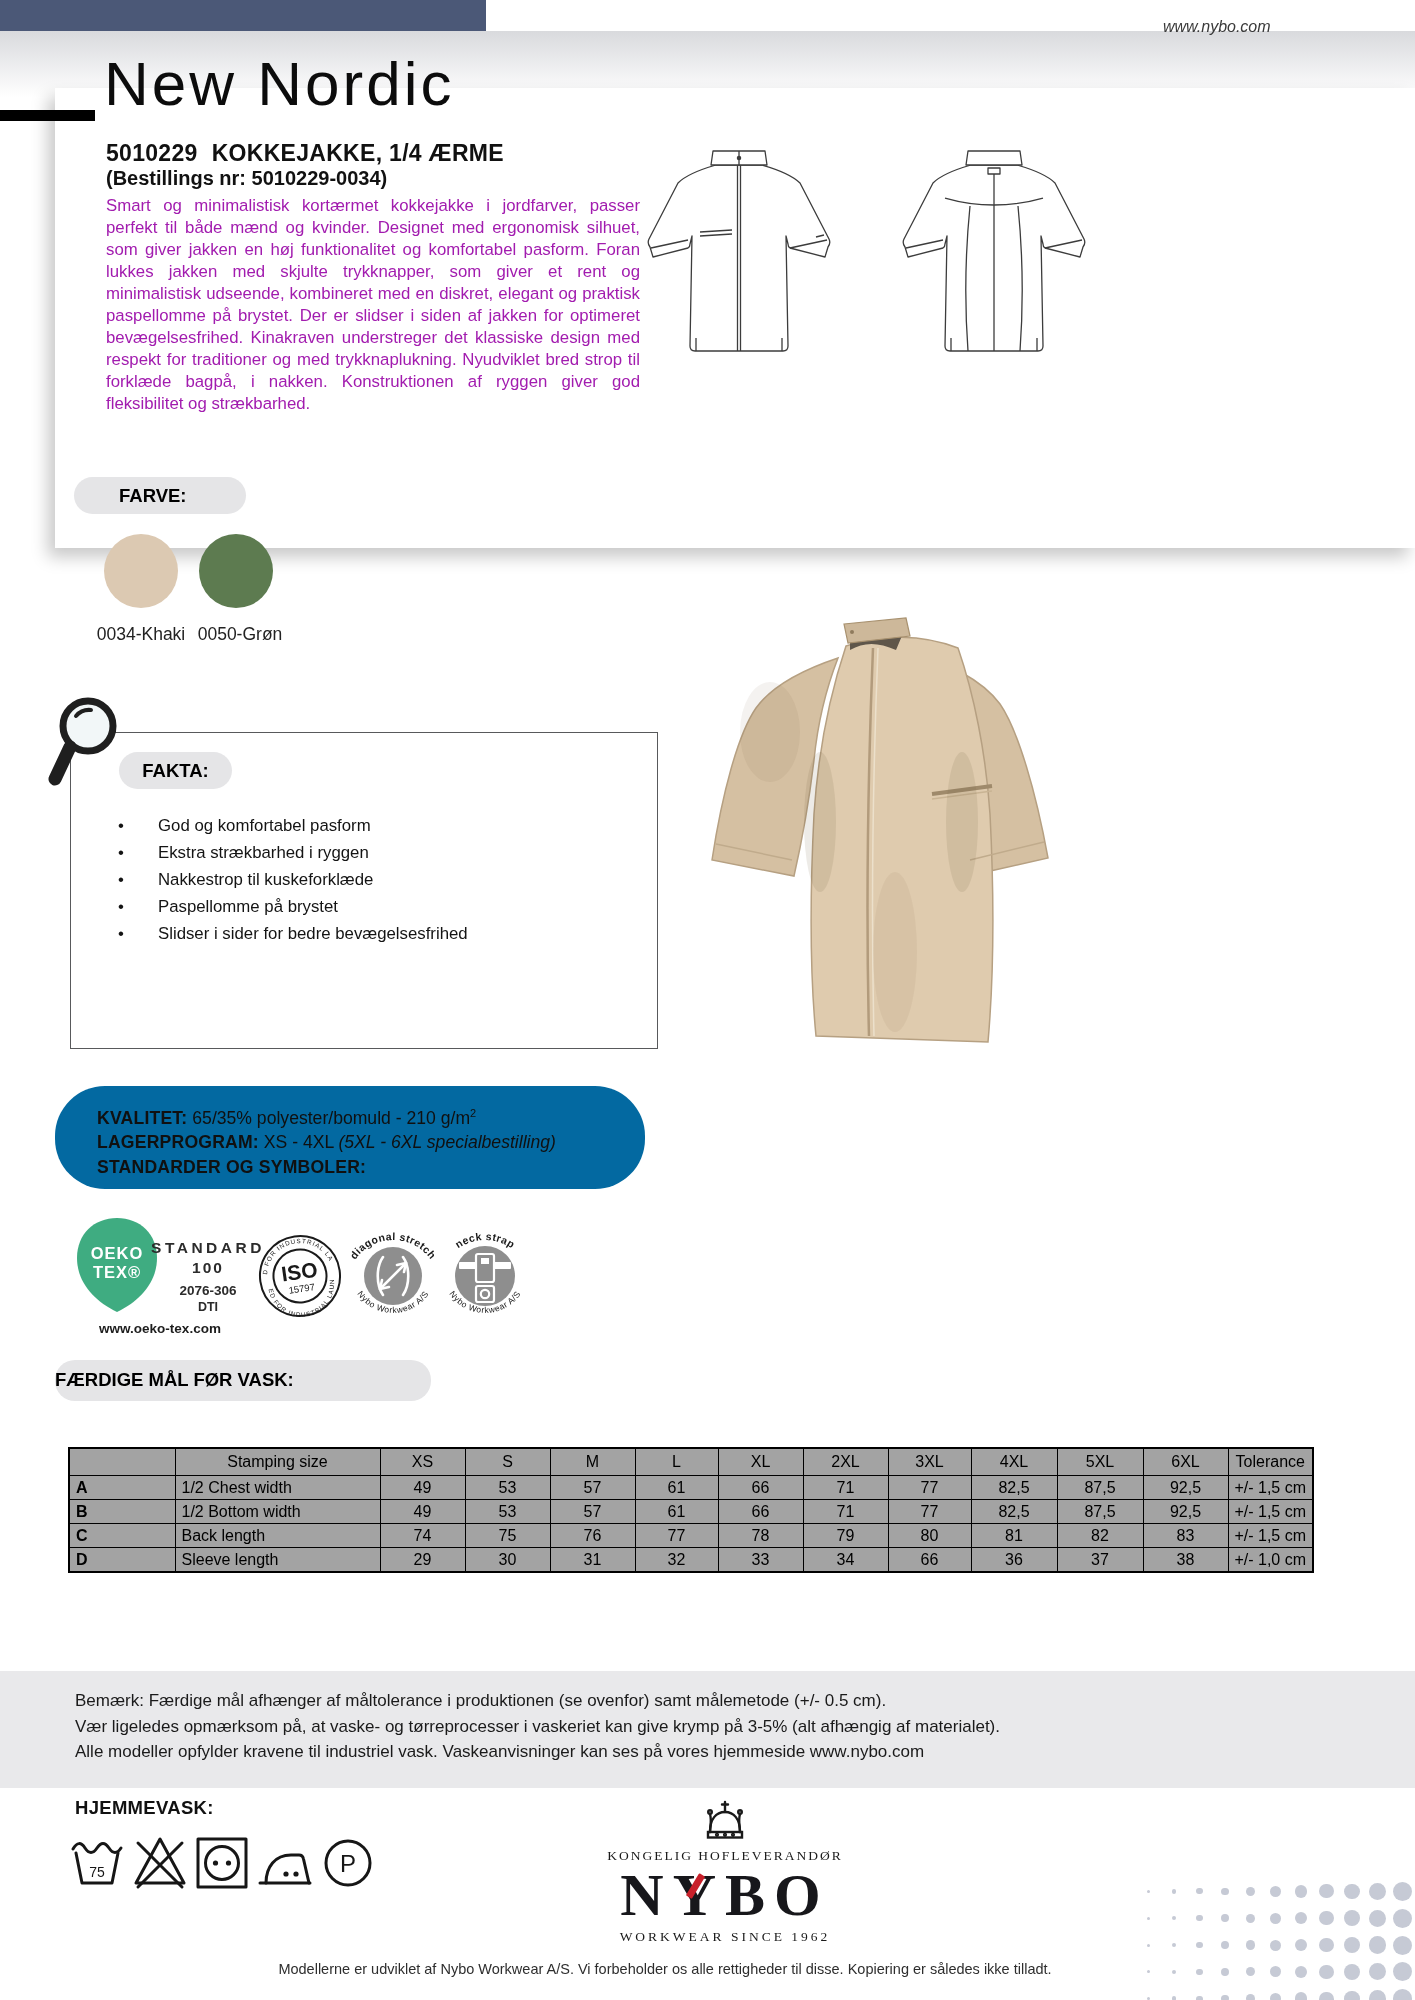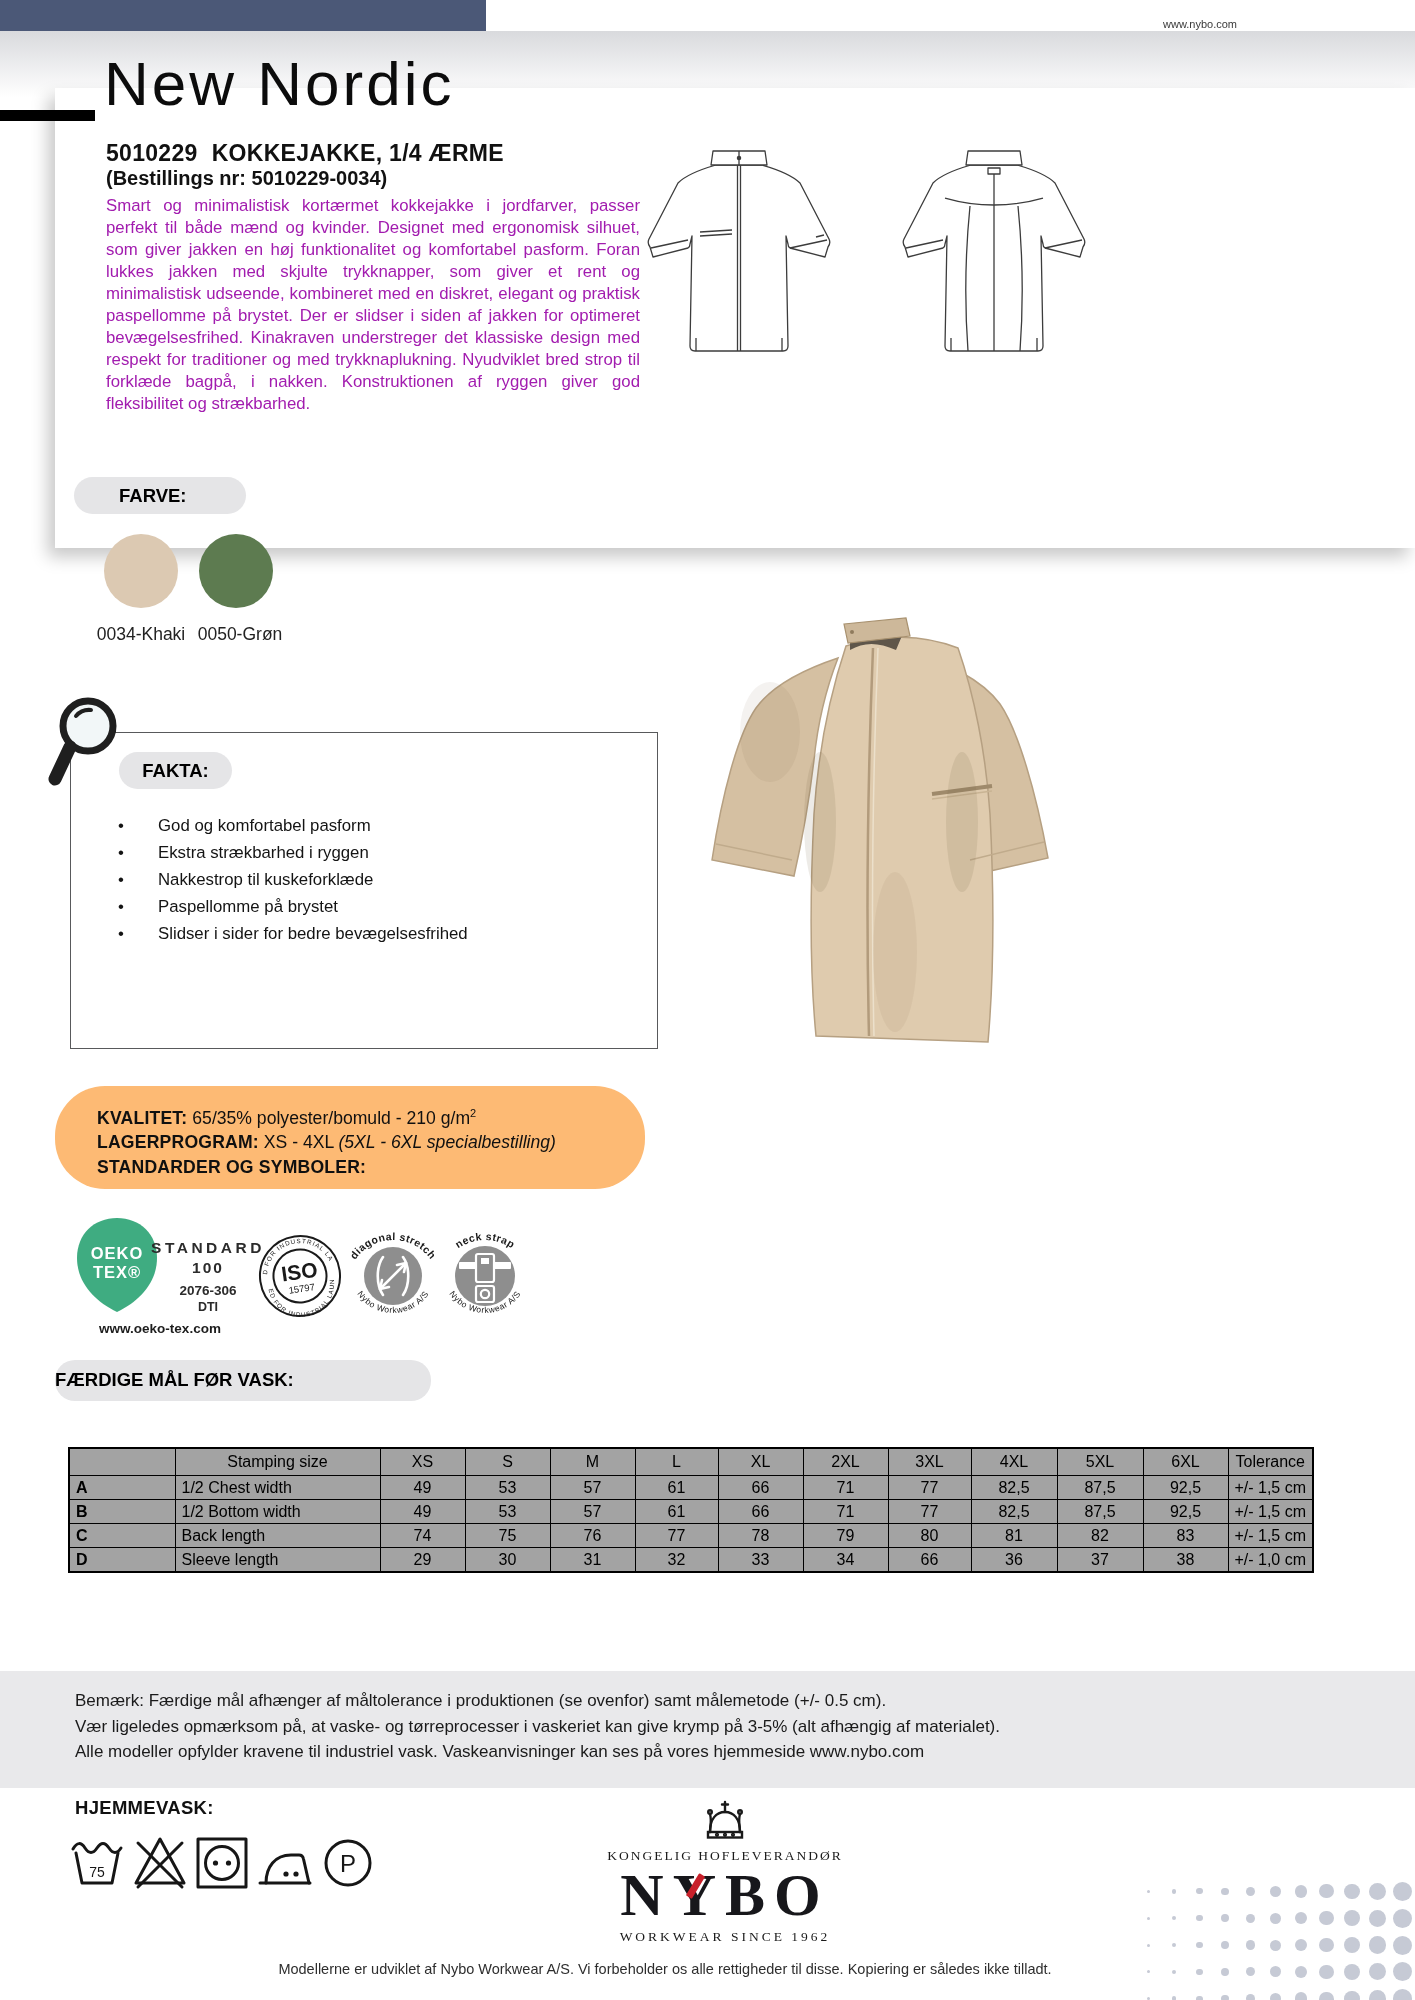--- a/index.html
+++ b/index.html
@@ -5,42 +5,42 @@
   html,body{margin:0;padding:0;background:#9a9a9a;}
   #page{position:relative;width:1415px;height:2000px;background:#fff;margin:0 auto;
         overflow:hidden;font-family:"Liberation Sans",sans-serif;color:#111;}
   .abs{position:absolute;}
   
   .topbar{left:0;top:0;width:486px;height:31px;}
   .top-shade{left:0;top:31px;width:1415px;height:66px;
              background:linear-gradient(to bottom,rgba(185,187,193,.55),rgba(255,255,255,0));}
   .card{left:55px;top:88px;right:0;width:1360px;height:460px;background:#fff;
         box-shadow:-7px 9px 16px rgba(0,0,0,.22);}
-  .site-url{left:1163px;top:18px;font-size:11px;color:#3a3a3a;}
+  .site-url{left:1163px;top:18px;font-size:16px;color:#3a3a3a;font-style:italic;}
   .dash{left:0;top:110px;width:95px;height:11px;background:#000;}
   .brand{left:104px;top:48px;font-size:62px;letter-spacing:3px;color:#0c0c0c;}
   .prod-title{left:106px;top:140px;font-size:23px;font-weight:bold;letter-spacing:.3px;}
   .prod-title .no{margin-right:14px;}
   .order-no{left:106px;top:167px;font-size:20px;font-weight:bold;}
   .desc{left:106px;top:195px;width:534px;font-size:16.8px;line-height:1.31;text-align:justify;color:#a21caf;}
   
   .pill{background:#e5e5e7;border-radius:20px;font-weight:bold;font-size:18.5px;color:#000;}
   .pill-farve{left:74px;top:477px;width:172px;height:37px;line-height:37px;padding-left:45px;box-sizing:border-box;}
   .pill-fakta{left:119px;top:752px;width:113px;height:37px;line-height:37px;text-align:center;}
   .pill-maal{left:55px;top:1360px;width:376px;height:41px;line-height:39px;text-align:left;}
   
   .swatch{width:74px;height:74px;border-radius:50%;}
   .swatch-label{top:624px;width:96px;text-align:center;font-size:17.5px;color:#222;}
   
   .fakta-box{left:70px;top:732px;width:588px;height:317px;border:1.5px solid #58595b;box-sizing:border-box;background:#fff;}
   .fakta-list{left:112px;top:812px;width:520px;}
   .fakta-item{position:relative;padding-left:46px;font-size:16.8px;line-height:27px;color:#141414;}
   .fakta-item::before{content:"\2022";position:absolute;left:6px;}
   
-  .kv-band{left:55px;top:1086px;width:590px;height:103px;background:#fdba74;border-radius:50px;
+  .kv-band{left:55px;top:1086px;width:590px;height:103px;background:#0369a1;border-radius:50px;
            box-sizing:border-box;padding:15px 0 0 42px;}
   .kv-line{font-size:17.6px;line-height:24.5px;color:#101010;}
   .kv-line b{letter-spacing:.2px;}
   .kv-line sup{font-size:11px;}
   
   .size-table{left:68px;top:1447px;}
   table{border-collapse:collapse;table-layout:fixed;width:1246px;font-size:16px;border:2.5px solid #000;background:#a3a3a3;}
   th,td{border:1.5px solid #000;height:23px;padding:0 4px;text-align:center;font-weight:normal;
         overflow:hidden;white-space:nowrap;color:#000;}
   tr.hdr th{height:26px;}

